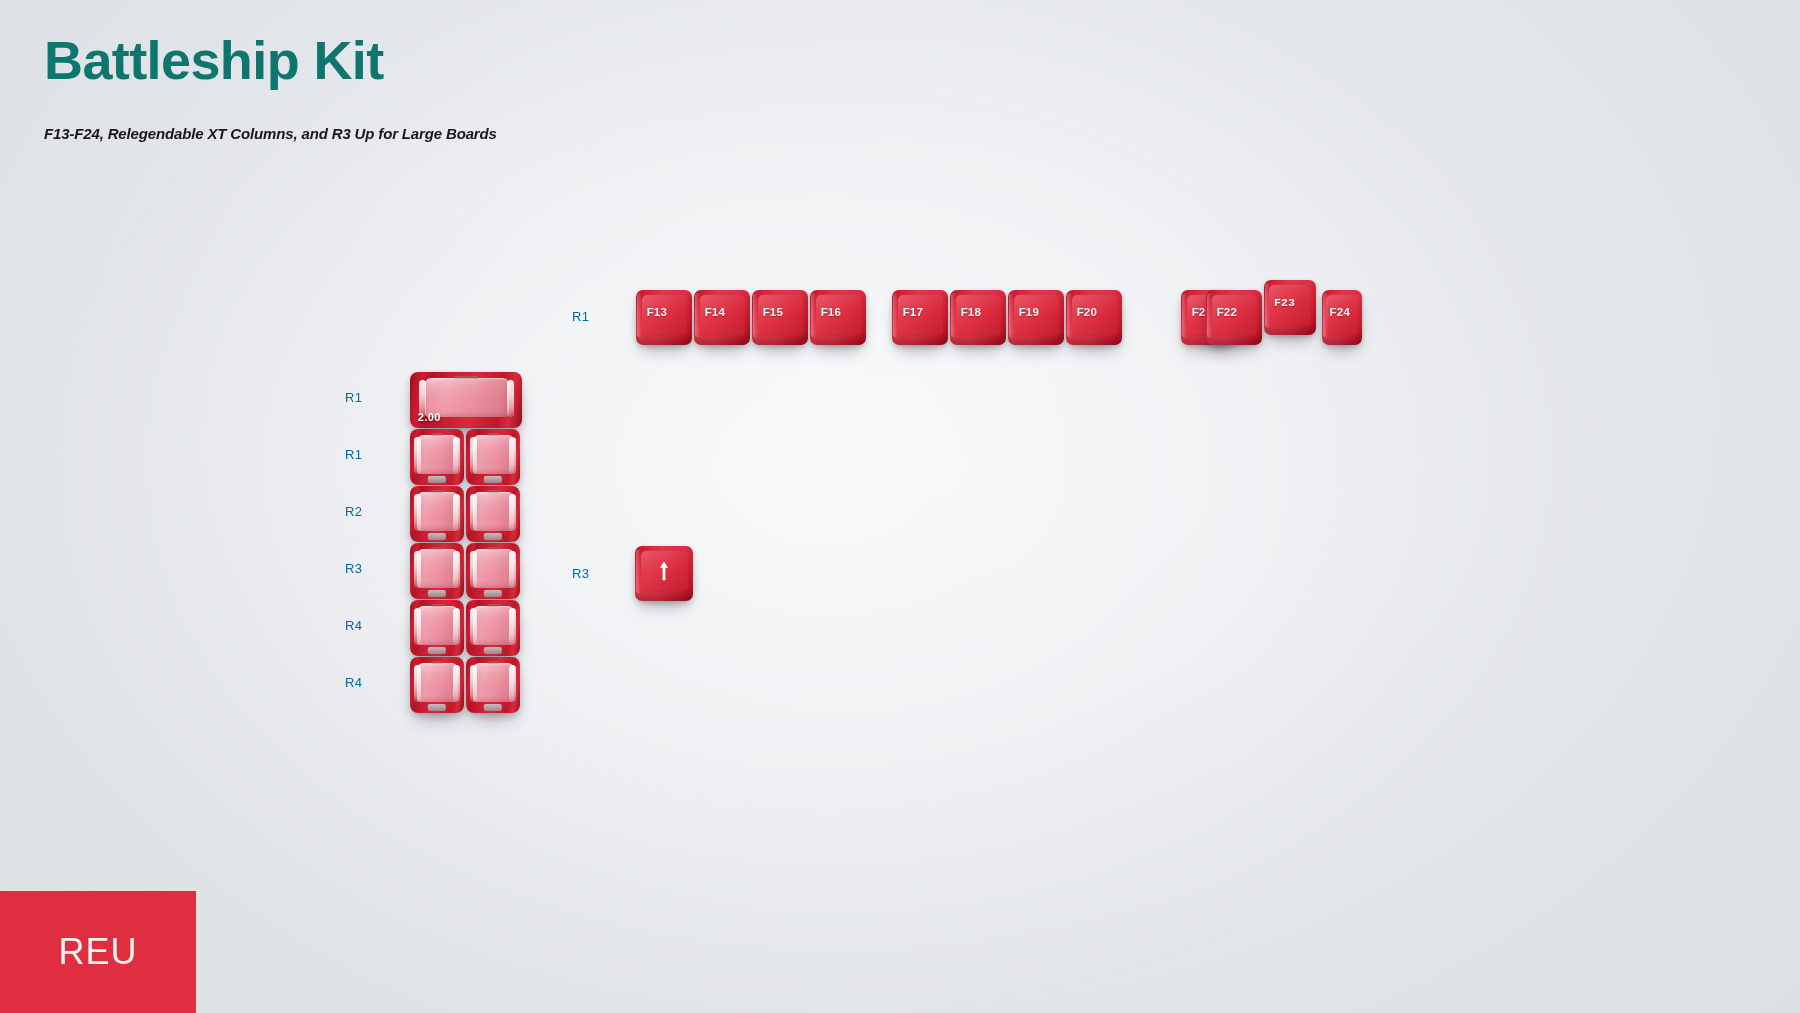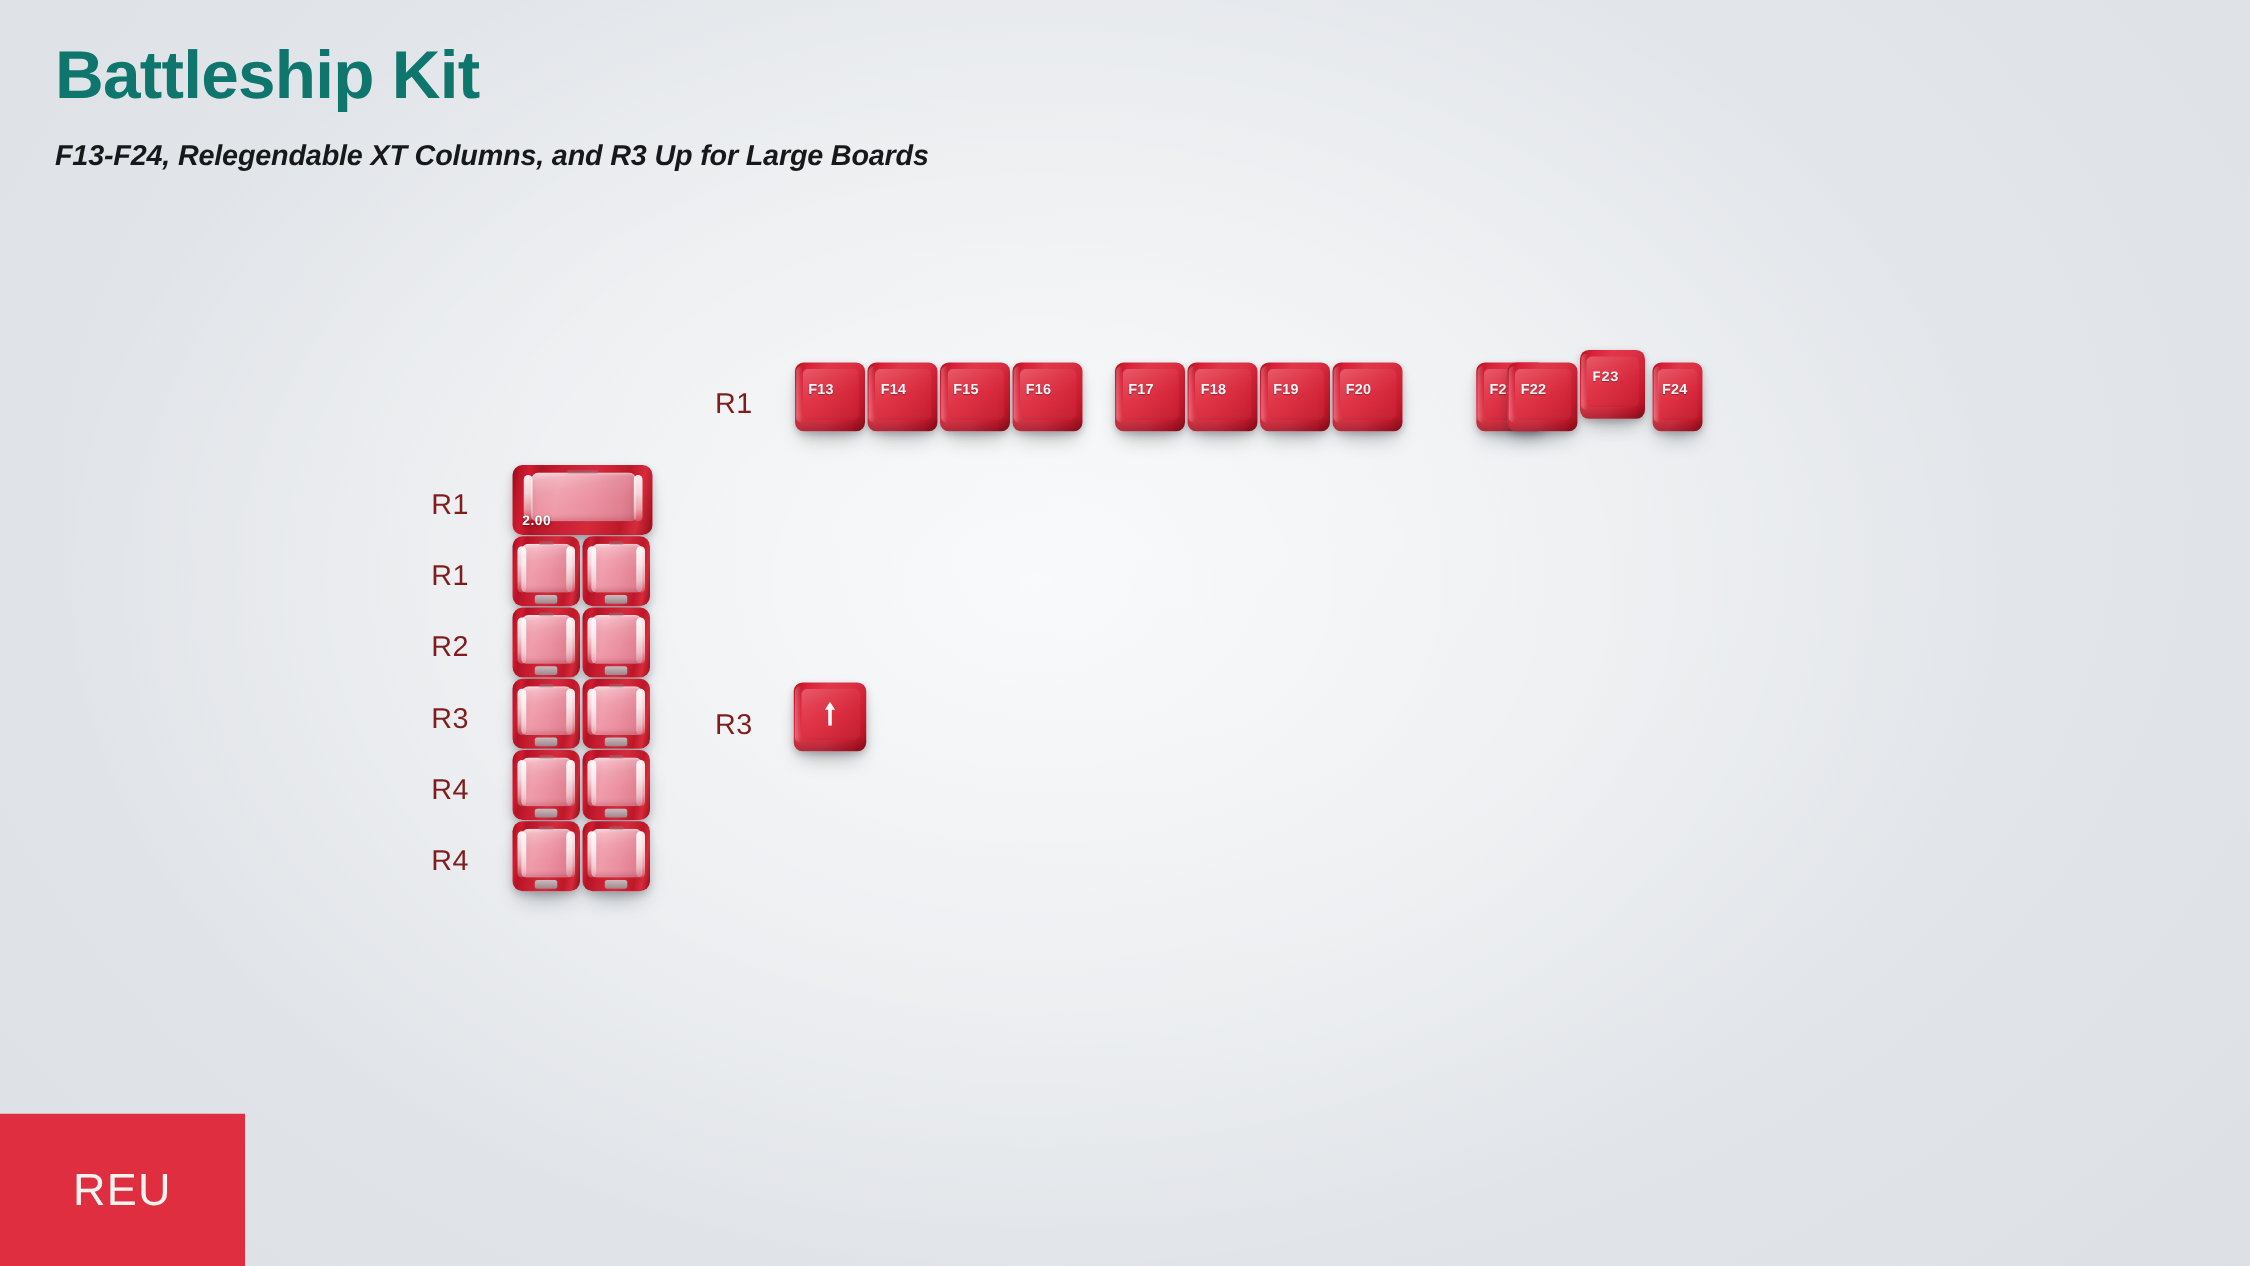--- a/index.html
+++ b/index.html
@@ -32,34 +32,34 @@
 
   #kit-title {
     font-size:54px;
     font-weight:700;
     letter-spacing:-0.6px;
     color:#0f766e;
     line-height:1.05;
   }
 
   #kit-subtitle {
-    margin-top:22px;
-    font-size:23px;
+    margin-top:36px;
+    font-size:15px;
     font-style:italic;
     font-weight:600;
     letter-spacing:-0.15px;
     color:#16181a;
   }
 
   
   .row-label {
     position:absolute;
-    font-size:23px;
+    font-size:13px;
     font-weight:400;
-    color:#7f1d1d;
+    color:#0369a1;
     letter-spacing:0.3px;
     white-space:nowrap;
   }
 
   
   .cap {
     position:absolute;
     border-radius:7px;
   }
 

